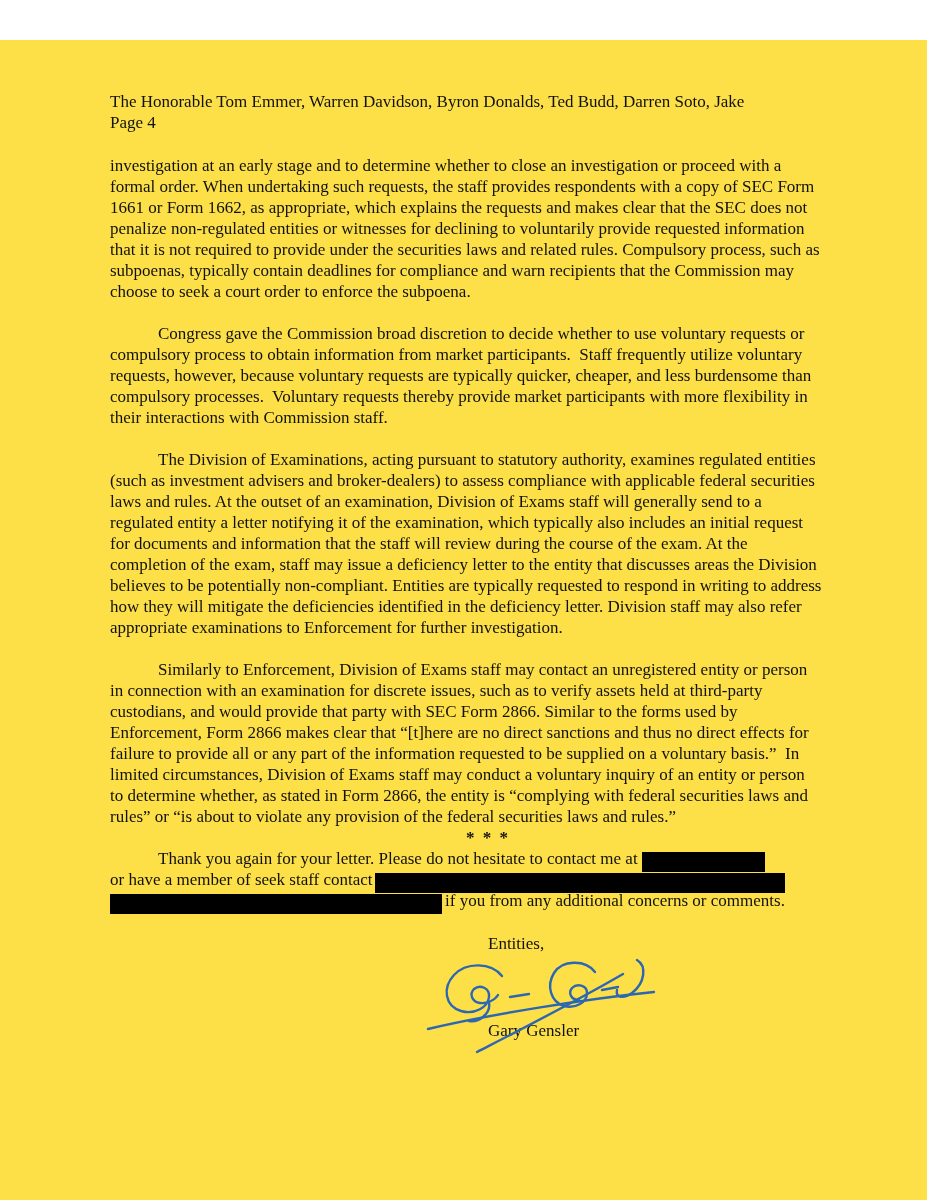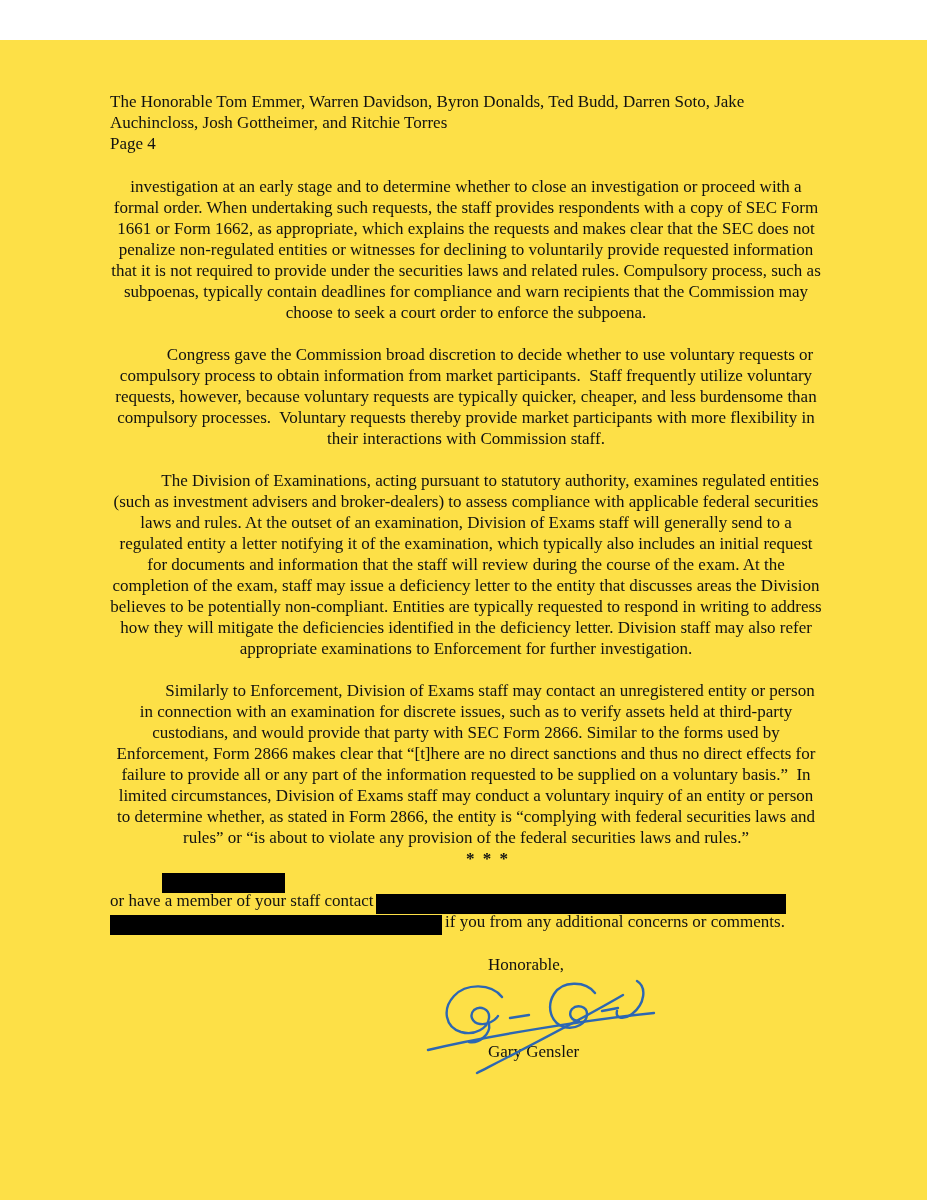--- a/index.html
+++ b/index.html
@@ -12,21 +12,21 @@
     font-family: "Liberation Serif", "DejaVu Serif", serif;
     font-size: 17px;
     line-height: 21px;
     box-sizing: border-box;
     padding: 51px 105px 0 110px;
     overflow: hidden;
     margin-top: 40px;
   }
   .content { width: 712px; }
   .hdr-line { white-space: pre-wrap; }
-  .para { margin: 21px 0 0 0; white-space: pre-wrap; text-align: center; }
+  .para { margin: 21px 0 0 0; white-space: pre-wrap; text-align: left; }
   .para.indent { text-indent: 48px; }
   .hdr { margin: 0 0 22px 0; }
   .separator {
     text-align: center;
     padding-left: 44px;
     font-weight: bold;
     letter-spacing: 2px;
   }
   .closing { margin: 0; white-space: normal; }
   .tab { display: inline-block; width: 48px; }
@@ -55,35 +55,34 @@
   .sig-wrap svg { overflow: visible; }
 </style>
 </head>
 <body>
 
 <div class="page">
   <div class="content">
 
     <div class="hdr">
       <div class="hdr-line">The Honorable Tom Emmer, Warren Davidson, Byron Donalds, Ted Budd, Darren Soto, Jake</div>
-      <div class="hdr-line">Auchincloss, Josh Gottheimer, and Ritchie Torres</div>
       <div class="hdr-line">Page 4</div>
     </div>
 
     <p class="para">investigation at an early stage and to determine whether to close an investigation or proceed with a formal order. When undertaking such requests, the staff provides respondents with a copy of SEC Form 1661 or Form 1662, as appropriate, which explains the requests and makes clear that the SEC does not penalize non-regulated entities or witnesses for declining to voluntarily provide requested information that it is not required to provide under the securities laws and related rules. Compulsory process, such as subpoenas, typically contain deadlines for compliance and warn recipients that the Commission may choose to seek a court order to enforce the subpoena.</p>
     <p class="para indent">Congress gave the Commission broad discretion to decide whether to use voluntary requests or compulsory process to obtain information from market participants.  Staff frequently utilize voluntary requests, however, because voluntary requests are typically quicker, cheaper, and less burdensome than compulsory processes.  Voluntary requests thereby provide market participants with more flexibility in their interactions with Commission staff.</p>
     <p class="para indent">The Division of Examinations, acting pursuant to statutory authority, examines regulated entities (such as investment advisers and broker-dealers) to assess compliance with applicable federal securities laws and rules. At the outset of an examination, Division of Exams staff will generally send to a regulated entity a letter notifying it of the examination, which typically also includes an initial request for documents and information that the staff will review during the course of the exam. At the completion of the exam, staff may issue a deficiency letter to the entity that discusses areas the Division believes to be potentially non-compliant. Entities are typically requested to respond in writing to address how they will mitigate the deficiencies identified in the deficiency letter. Division staff may also refer appropriate examinations to Enforcement for further investigation.</p>
     <p class="para indent">Similarly to Enforcement, Division of Exams staff may contact an unregistered entity or person in connection with an examination for discrete issues, such as to verify assets held at third-party custodians, and would provide that party with SEC Form 2866. Similar to the forms used by Enforcement, Form 2866 makes clear that “[t]here are no direct sanctions and thus no direct effects for failure to provide all or any part of the information requested to be supplied on a voluntary basis.”  In limited circumstances, Division of Exams staff may conduct a voluntary inquiry of an entity or person to determine whether, as stated in Form 2866, the entity is “complying with federal securities laws and rules” or “is about to violate any provision of the federal securities laws and rules.”</p>
 
     <div class="separator">* * *</div>
 
-    <p class="closing"><span class="tab"></span><span class="redaction r1"></span><br><span>or have a member of your staff contact</span><span class="redaction r2"></span><br><span class="redaction r3"></span><span>if you from any additional concerns or comments.</span></p>
+    <p class="closing"><span class="tab"></span><span>Thank you again for your letter. Please do not hesitate to contact me at</span><span class="redaction r1"></span><br><span>or have a member of seek staff contact</span><span class="redaction r2"></span><br><span class="redaction r3"></span><span>if you from any additional concerns or comments.</span></p>
 
     <div class="signoff">
-      <div class="salutation">Honorable,</div>
+      <div class="salutation">Entities,</div>
 
       <div class="sig-wrap">
         <svg width="232" height="96" viewBox="0 0 232 96" xmlns="http://www.w3.org/2000/svg" fill="none" stroke="#2d67b2" stroke-width="2.4" stroke-linecap="round" stroke-linejoin="round">
 
           <path d="M77,19 C66,5 41,5 29,18 C17,31 20,49 36,54 C50,58 63,50 64,40 C65,31 55,27 49,32 C44,37 47,45 55,46 C62,47 70,43 73,38"></path>
 
           <path d="M64,46 C66,56 54,66 44,64"></path>
 
           <path d="M85,40 L104,37"></path>
 

